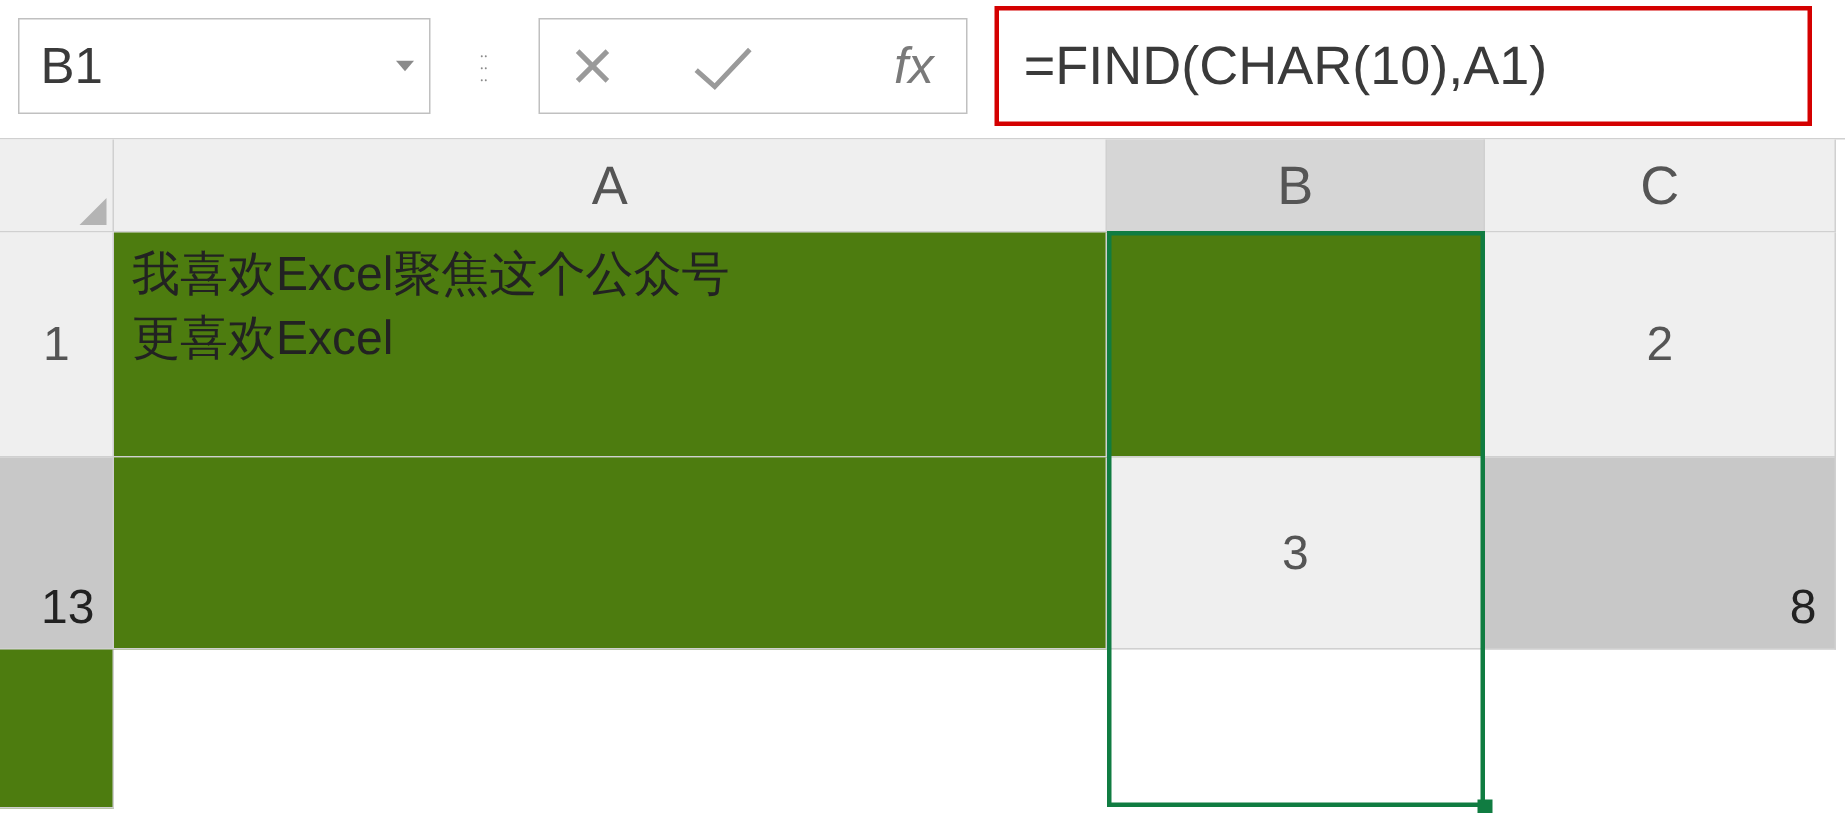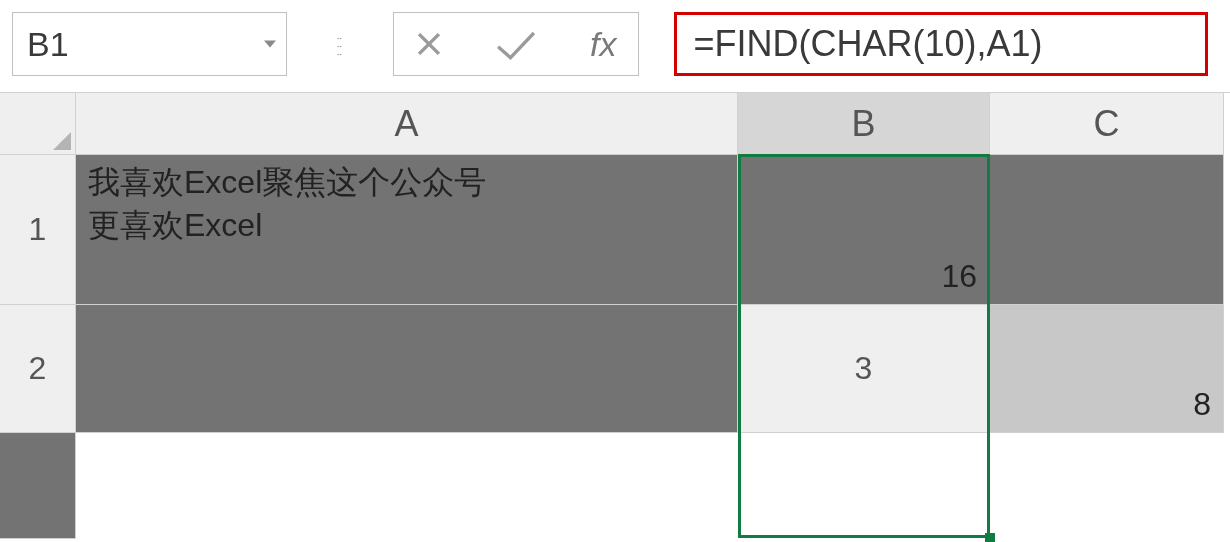--- a/index.html
+++ b/index.html
@@ -10,21 +10,21 @@
     width: 1230px;
     height: 542px;
     overflow: hidden;
     color: #333;
   }
 
   
   .fbar {
     display: flex;
     align-items: center;
-    gap: 35px;
+    gap: 18px;
     padding: 10px 12px 14px 12px;
     height: 92px;
   }
   .namebox-wrap {
     border: 1px solid #c0c0c0;
     height: 64px;
     width: 275px;
     display: flex;
     align-items: center;
     padding: 0 14px;
@@ -73,25 +73,26 @@
     display: flex;
     align-items: center;
     justify-content: center;
   }
   .fx-btn svg { display:block; }
   .fx-label {
     font-style: italic;
     font-size: 34px;
     color: #7a7a7a;
     padding: 0 4px;
+    margin-left: 40px;
   }
 
   .formula-input {
     border: 3px solid #d40000;
-    height: 64px;
+    height: 80px;
     flex: 1;
     display: flex;
     align-items: center;
     padding: 0 16px;
     background: #fff;
     margin-right: 10px;
   }
   .formula-text {
     font-size: 36px;
     color: #3a3a3a;
@@ -135,21 +136,21 @@
   }
   .rowhdr {
     background: #efefef;
     align-items: center;
     justify-content: center;
     font-size: 32px;
     color: #555;
   }
 
   .cell {
-    background: #737373;
+    background: #4d7c0f;
     padding: 6px 12px;
     font-size: 32px;
     line-height: 1.35;
     color: #222;
   }
   .cell.textcell {
     align-items: flex-start;
     justify-content: flex-start;
     flex-direction: column;
     white-space: pre-line;
@@ -217,24 +218,24 @@
   <div class="sheet">
 
     <div class="hdr corner"></div>
     <div class="hdr">A</div>
     <div class="hdr sel">B</div>
     <div class="hdr">C</div>
 
     <div class="rowhdr">1</div>
     <div class="cell textcell">我喜欢Excel聚焦这个公众号
 更喜欢Excel</div>
-    <div class="cell numcell">16</div>
     <div class="cell"></div>
 
     <div class="rowhdr">2</div>
+    <div class="cell numcell fillsel">13</div>
     <div class="cell"></div>
 
     <div class="rowhdr">3</div>
     <div class="cell numcell fillsel">8</div>
     <div class="cell"></div>
   </div>
 
   <div class="sel-outline" style="left:738px; top:62px; width:252px; height:384px;"></div>
   <div class="fill-handle" style="left:985px; top:441px;"></div>
 </div>

